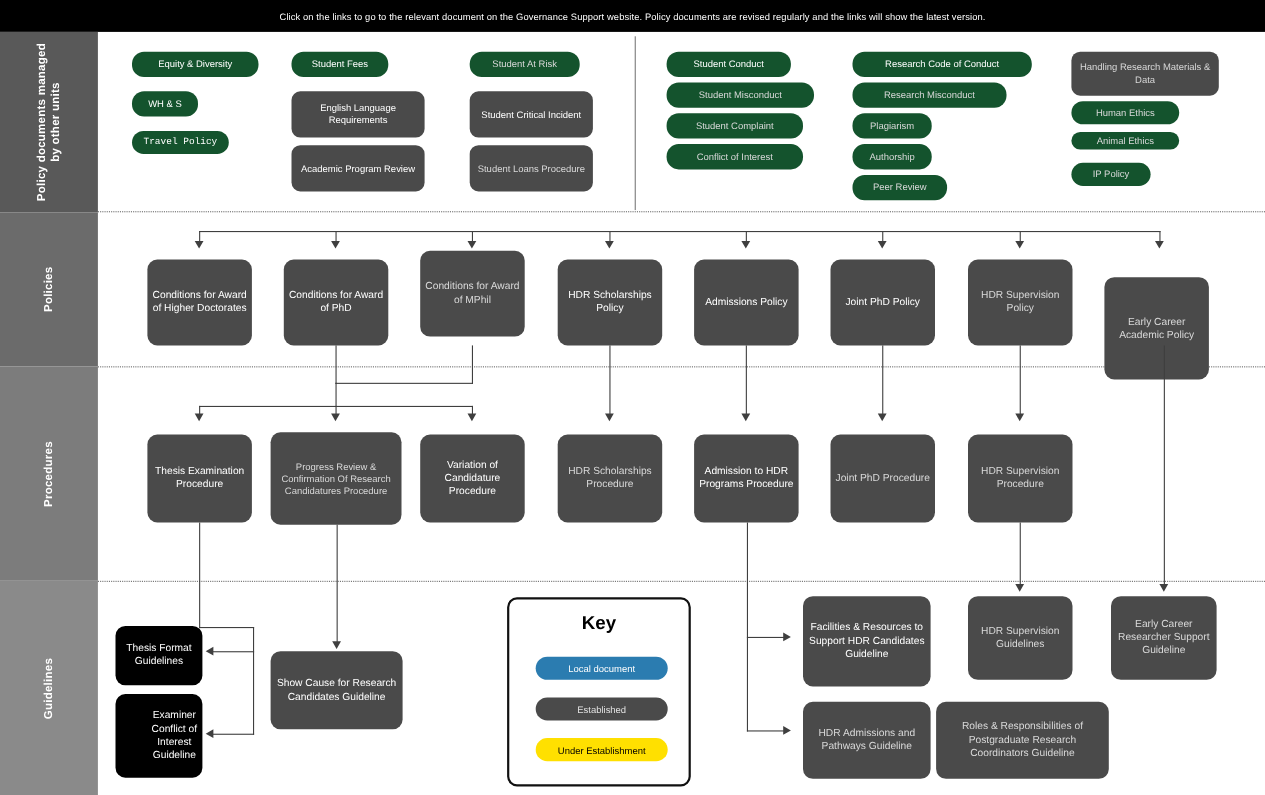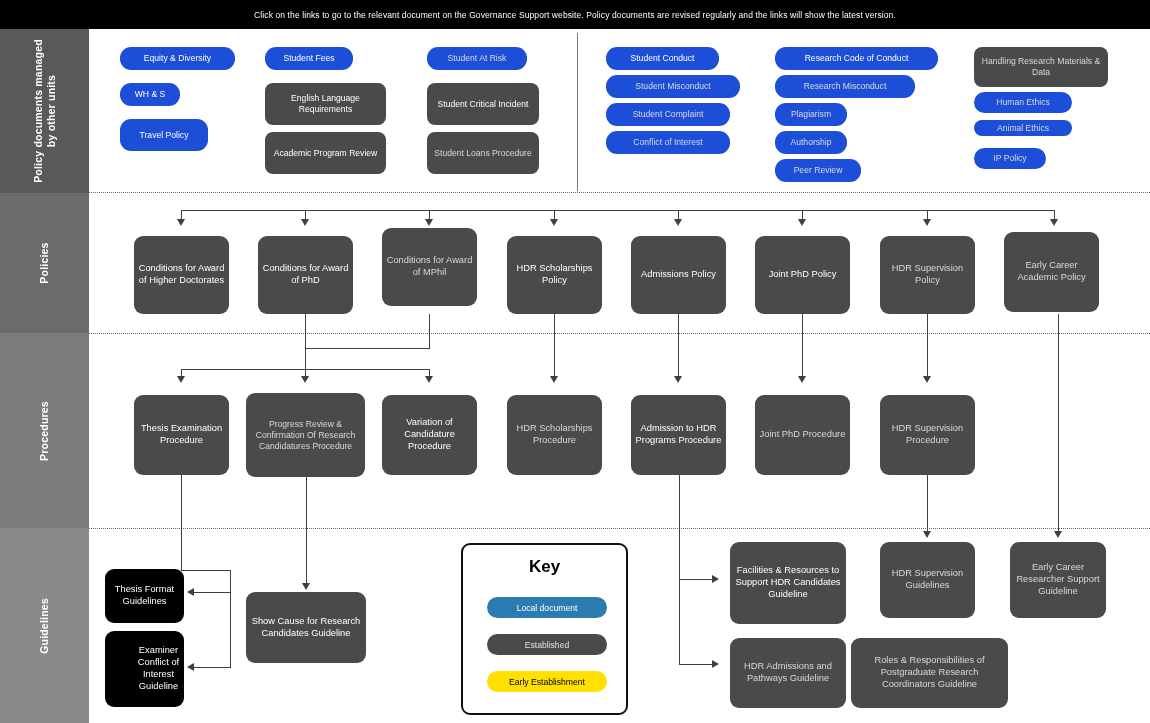--- a/index.html
+++ b/index.html
@@ -52,21 +52,21 @@
   .node {
     position:absolute;
     display:flex; align-items:center; justify-content:center;
     text-align:center;
     color:#ffffff;
     line-height:1.28;
     border-radius:8px;
     padding:2px 4px;
     overflow:hidden;
   }
-  .pill       { background:#1d4ed8; border-radius:11px; font-size:8.6px; }
+  .pill       { background:#14532d; border-radius:11px; font-size:8.6px; }
   .established{ background:#4a4a4a; }
   .local      { background:#000000; }
   .node.big   { font-size:9.3px; border-radius:9px; }
   .node.faded { color:#d9d9d9; }
 
   
   .ln { position:absolute; background:#3f3f3f; }
   .ln.h { height:1.4px; }
   .ln.v { width:1.4px; }
 
@@ -125,21 +125,21 @@
     <div class="rail-label">Guidelines</div>
   </div>
 
   <div class="band-sep" style="top:192px"></div>
   <div class="band-sep" style="top:333px"></div>
   <div class="band-sep" style="top:528px"></div>
   <div class="top-divider"></div>
 
   <div class="node pill" style="left:120px; top:47px;  width:115px; height:23px;">Equity &amp; Diversity</div>
   <div class="node pill" style="left:120px; top:83px;  width:60px;  height:23px;">WH &amp; S</div>
-  <div class="node pill" style="left:120px; top:119px; width:88px;  height:32px;">Travel Policy</div>
+  <div class="node pill" style="left:120px; top:119px; width:88px;  height:21px;font-family:Liberation Mono, monospace;">Travel Policy</div>
 
   <div class="node pill" style="left:265px; top:47px;  width:88px;  height:23px;">Student Fees</div>
   <div class="node established" style="left:265px; top:83px;  width:121px; height:42px; font-size:8.6px; border-radius:8px;">English Language Requirements</div>
   <div class="node established" style="left:265px; top:132px; width:121px; height:42px; font-size:8.6px; border-radius:8px;">Academic Program Review</div>
 
   <div class="node pill faded" style="left:427px; top:47px;  width:100px; height:23px;">Student At Risk</div>
   <div class="node established" style="left:427px; top:83px;  width:112px; height:42px; font-size:8.6px; border-radius:8px;">Student Critical Incident</div>
   <div class="node established faded" style="left:427px; top:132px; width:112px; height:42px; font-size:8.6px; border-radius:8px;">Student Loans Procedure</div>
 
   <div class="node pill" style="left:606px; top:47px;  width:113px; height:23px;">Student Conduct</div>
@@ -176,21 +176,21 @@
   <div class="arw down" style="left:923px; top:219px;"></div>
   <div class="arw down" style="left:1050px; top:219px;"></div>
 
   <div class="node established big" style="left:134px; top:236px; width:95px; height:78px;">Conditions for Award of Higher Doctorates</div>
   <div class="node established big" style="left:258px; top:236px; width:95px; height:78px;">Conditions for Award of PhD</div>
   <div class="node established big faded" style="left:382px; top:228px; width:95px; height:78px;">Conditions for Award of MPhil</div>
   <div class="node established big" style="left:507px; top:236px; width:95px; height:78px;">HDR Scholarships Policy</div>
   <div class="node established big" style="left:631px; top:236px; width:95px; height:78px;">Admissions Policy</div>
   <div class="node established big" style="left:755px; top:236px; width:95px; height:78px;">Joint PhD Policy</div>
   <div class="node established big faded" style="left:880px; top:236px; width:95px; height:78px;">HDR Supervision Policy</div>
-  <div class="node established big faded" style="left:1004px; top:232px; width:95px; height:80px;">Early Career Academic Policy</div>
+  <div class="node established big faded" style="left:1004px; top:252px; width:95px; height:93px;">Early Career Academic Policy</div>
 
   <div class="ln v" style="left:305px; top:314px; height:35px;"></div>
   <div class="ln v" style="left:429px; top:314px; height:35px;"></div>
   <div class="ln h" style="left:305px; top:348px; width:125px;"></div>
   <div class="ln v" style="left:305px; top:348px; height:22px;"></div>
   <div class="ln h" style="left:181px; top:369px; width:249px;"></div>
   <div class="ln v" style="left:181px; top:369px; height:10px;"></div>
   <div class="ln v" style="left:305px; top:369px; height:10px;"></div>
   <div class="ln v" style="left:429px; top:369px; height:10px;"></div>
   <div class="arw down" style="left:177px; top:376px;"></div>
@@ -244,16 +244,16 @@
   <div class="node established big" style="left:730px; top:542px; width:116px; height:82px;">Facilities &amp; Resources to Support HDR Candidates Guideline</div>
   <div class="node established big faded" style="left:880px; top:542px; width:95px; height:76px;">HDR Supervision Guidelines</div>
   <div class="node established big faded" style="left:1010px; top:542px; width:96px; height:76px;">Early Career Researcher Support Guideline</div>
   <div class="node established big faded" style="left:730px; top:638px; width:116px; height:70px;">HDR Admissions and Pathways Guideline</div>
   <div class="node established big faded" style="left:851px; top:638px; width:157px; height:70px;">Roles &amp; Responsibilities of Postgraduate Research Coordinators Guideline</div>
 
   <div class="keybox">
     <div class="key-title">Key</div>
     <div class="key-item" id="key-0">Local document</div>
     <div class="key-item" id="key-1">Established</div>
-    <div class="key-item" id="key-2">Early Establishment</div>
+    <div class="key-item" id="key-2">Under Establishment</div>
   </div>
 
 </div>
 
 </body></html>

